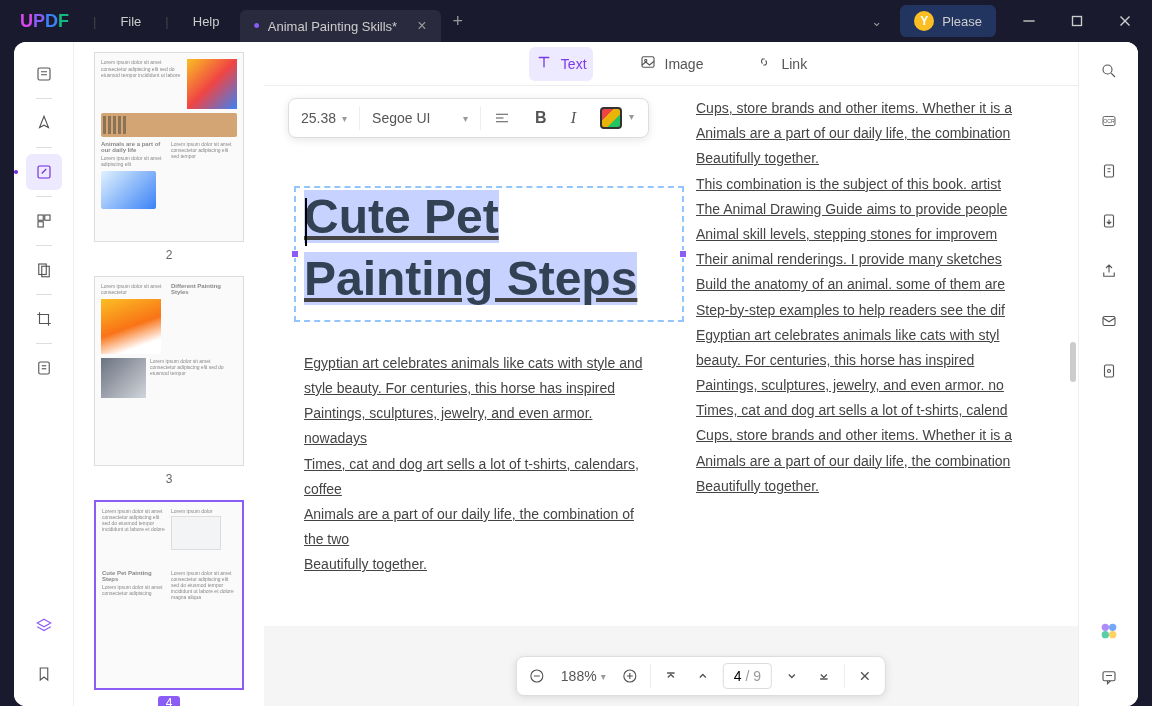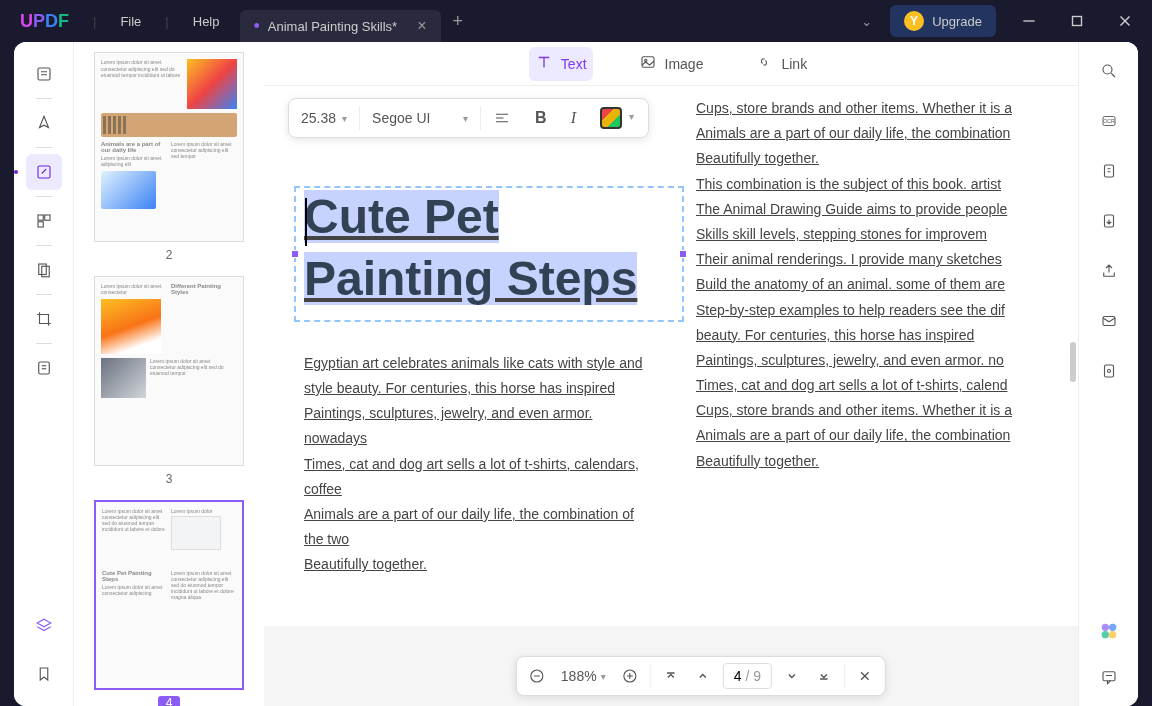--- a/index.html
+++ b/index.html
@@ -105,21 +105,21 @@
   <div class="tab">
     <span class="tab-indicator">•</span>
     <span>Animal Painting Skills*</span>
     <span class="tab-close">×</span>
   </div>
   <div class="new-tab">+</div>
   <div class="titlebar-right">
     <span class="chev-down">⌄</span>
     <div class="upgrade">
       <div class="avatar">Y</div>
-      <span>Upgrade</span>
+      <span>Please</span>
     </div>
     <div class="win-btn">
       <svg viewBox="0 0 16 16">
           <line x1="3" y1="8" x2="13" y2="8" stroke="currentColor" stroke-width="1.2"></line>
         </svg>
     </div>
     <div class="win-btn">
       <svg viewBox="0 0 16 16">
           <rect x="4" y="4" width="8" height="8" fill="none" stroke="currentColor" stroke-width="1.2"></rect>
         </svg>
@@ -326,24 +326,25 @@
             <div>Animals are a part of our daily life, the combination of the two</div>
             <div>Beautifully together.</div>
           </div>
         </div>
         <div class="col">
           <div>Cups, store brands and other items. Whether it is a</div>
           <div>Animals are a part of our daily life, the combination</div>
           <div>Beautifully together.</div>
           <div>This combination is the subject of this book. artist</div>
           <div>The Animal Drawing Guide aims to provide people</div>
-          <div>Skills skill levels, stepping stones for improvem</div>
+          <div>Animal skill levels, stepping stones for improvem</div>
           <div>Their animal renderings. I provide many sketches</div>
           <div>Build the anatomy of an animal. some of them are</div>
           <div>Step-by-step examples to help readers see the dif</div>
+          <div>Egyptian art celebrates animals like cats with styl</div>
           <div>beauty. For centuries, this horse has inspired</div>
           <div>Paintings, sculptures, jewelry, and even armor. no</div>
           <div>Times, cat and dog art sells a lot of t-shirts, calend</div>
           <div>Cups, store brands and other items. Whether it is a</div>
           <div>Animals are a part of our daily life, the combination</div>
           <div>Beautifully together.</div>
         </div>
       </div>
 
     </div>

